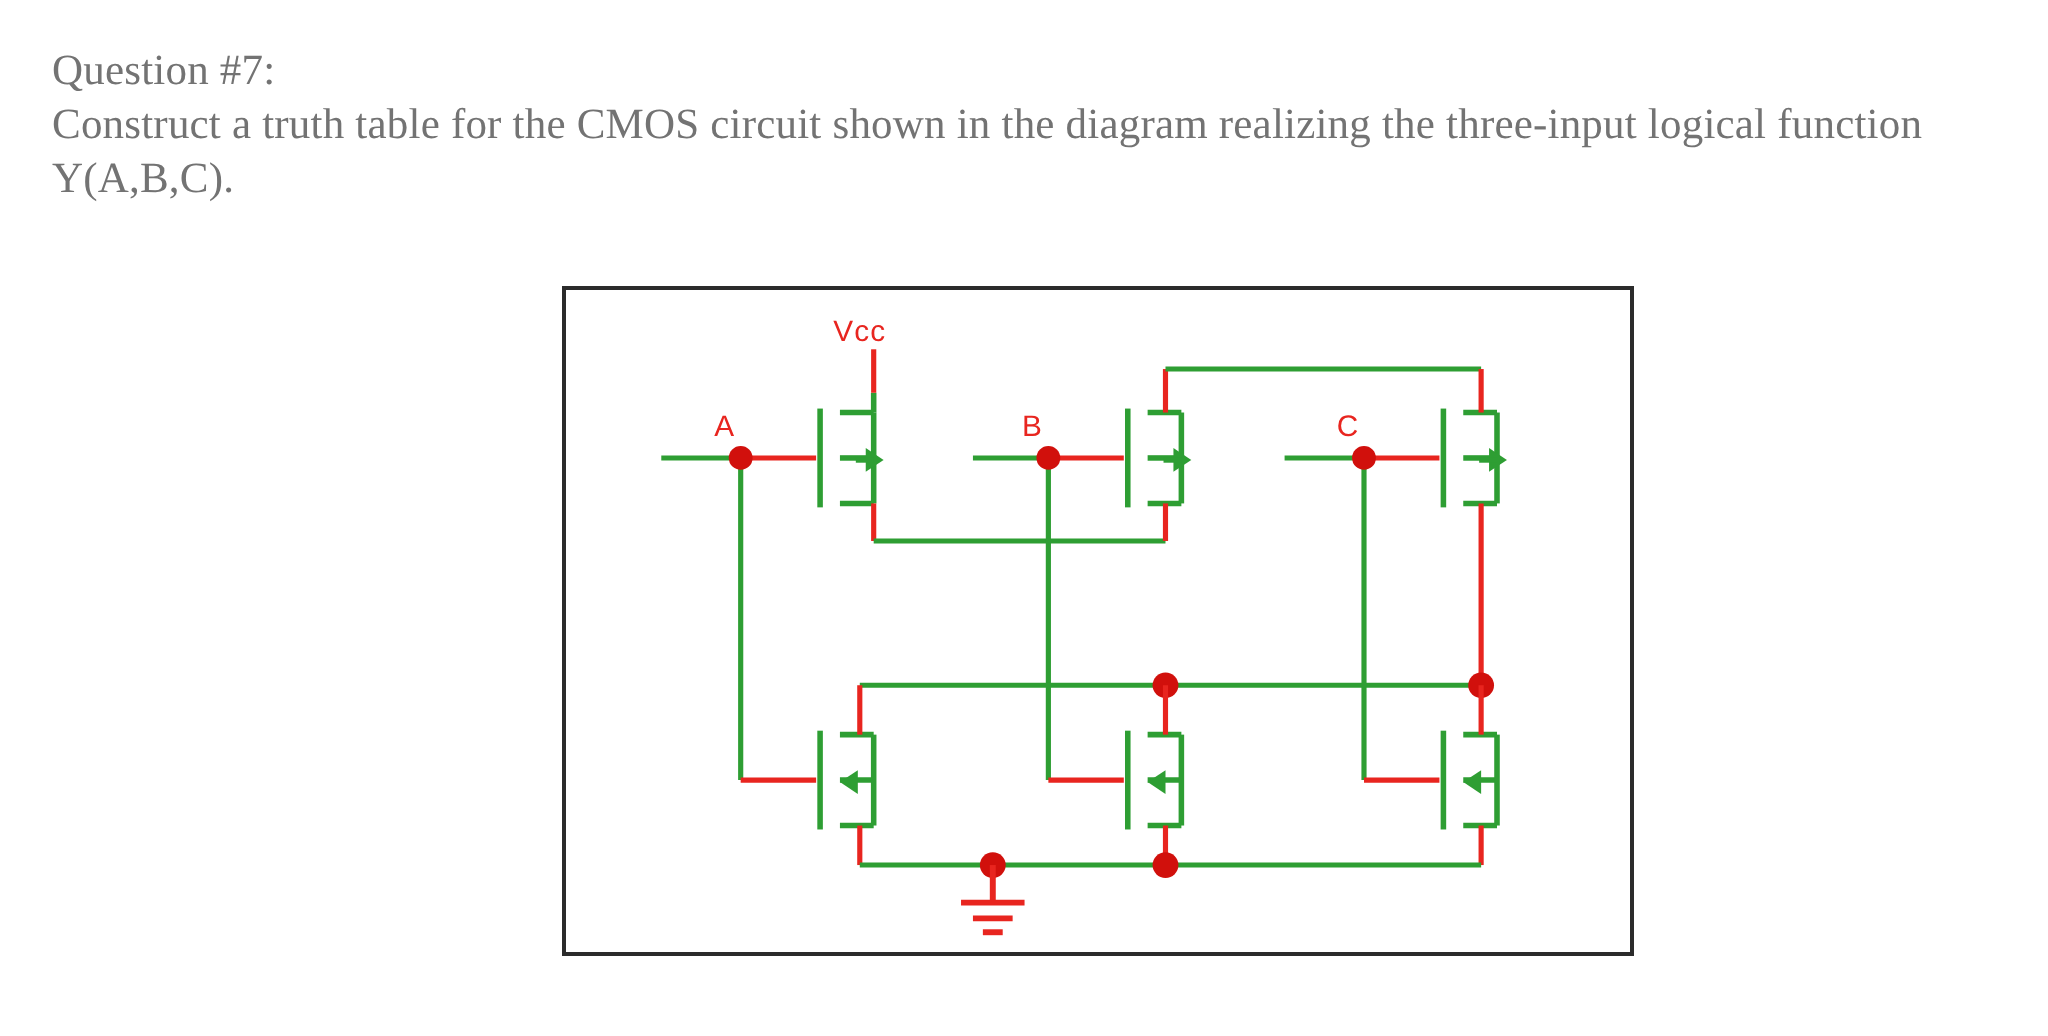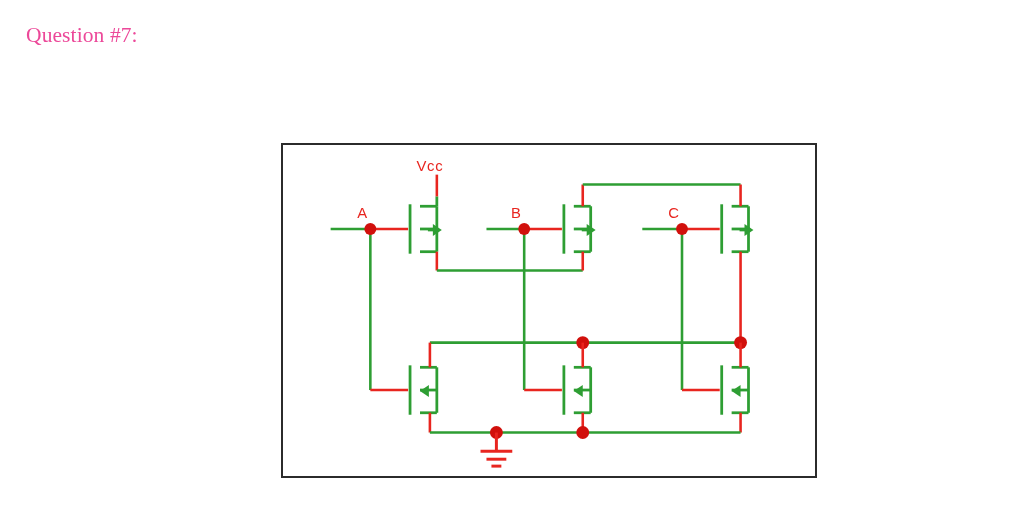--- a/index.html
+++ b/index.html
@@ -17,21 +17,21 @@
   #question-block {
     position: absolute;
     left: 26px;
     top: 22px;
     width: 990px;
   }
   .q-line {
     font-family: "Liberation Serif", serif;
     font-size: 21.5px;
     line-height: 27px;
-    color: #ec4899;
+    color: #737373;
     white-space: nowrap;
     letter-spacing: 0.1px;
   }
   #q-body {
     white-space: normal;
     width: 985px;
   }
   #diagram-frame {
     position: absolute;
     left: 281px;
@@ -66,20 +66,21 @@
     width: 1024px;
     height: 13px;
     background: #ffffff;
   }
 </style>
 </head>
 <body>
 
 <div id="question-block">
   <div class="q-line">Question #7:</div>
+  <div class="q-line" id="q-body">Construct a truth table for the CMOS circuit shown in the diagram realizing the three-input logical function Y(A,B,C).</div>
 </div>
 
 <div id="diagram-frame">
   <svg id="circuit-svg" viewBox="0 0 536 335" preserveAspectRatio="none">
 
     <g>
       <line class="wire-g" x1="48" y1="85" x2="88" y2="85"></line>
       <line class="wire-r" x1="88" y1="85" x2="126" y2="85"></line>
 
       <line class="dev-g" x1="128" y1="60" x2="128" y2="110"></line>

